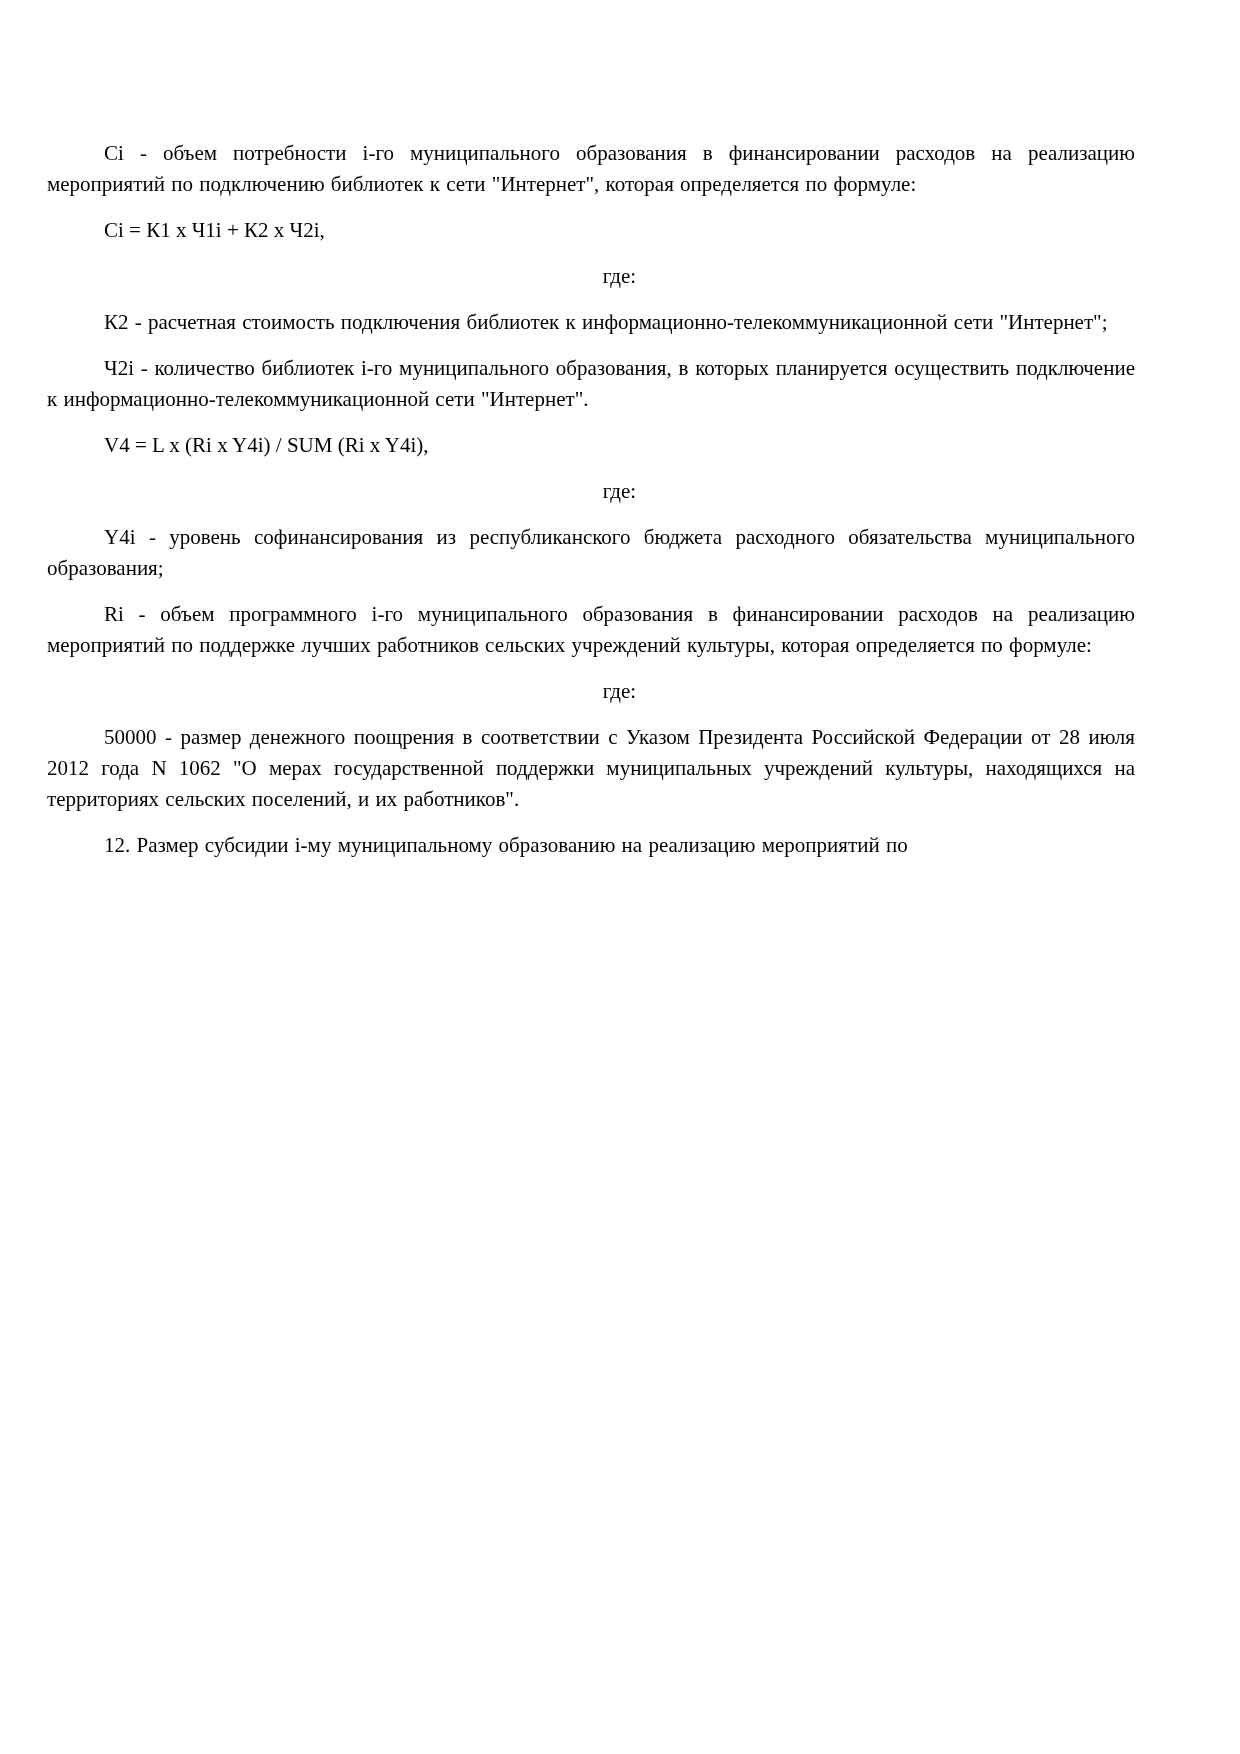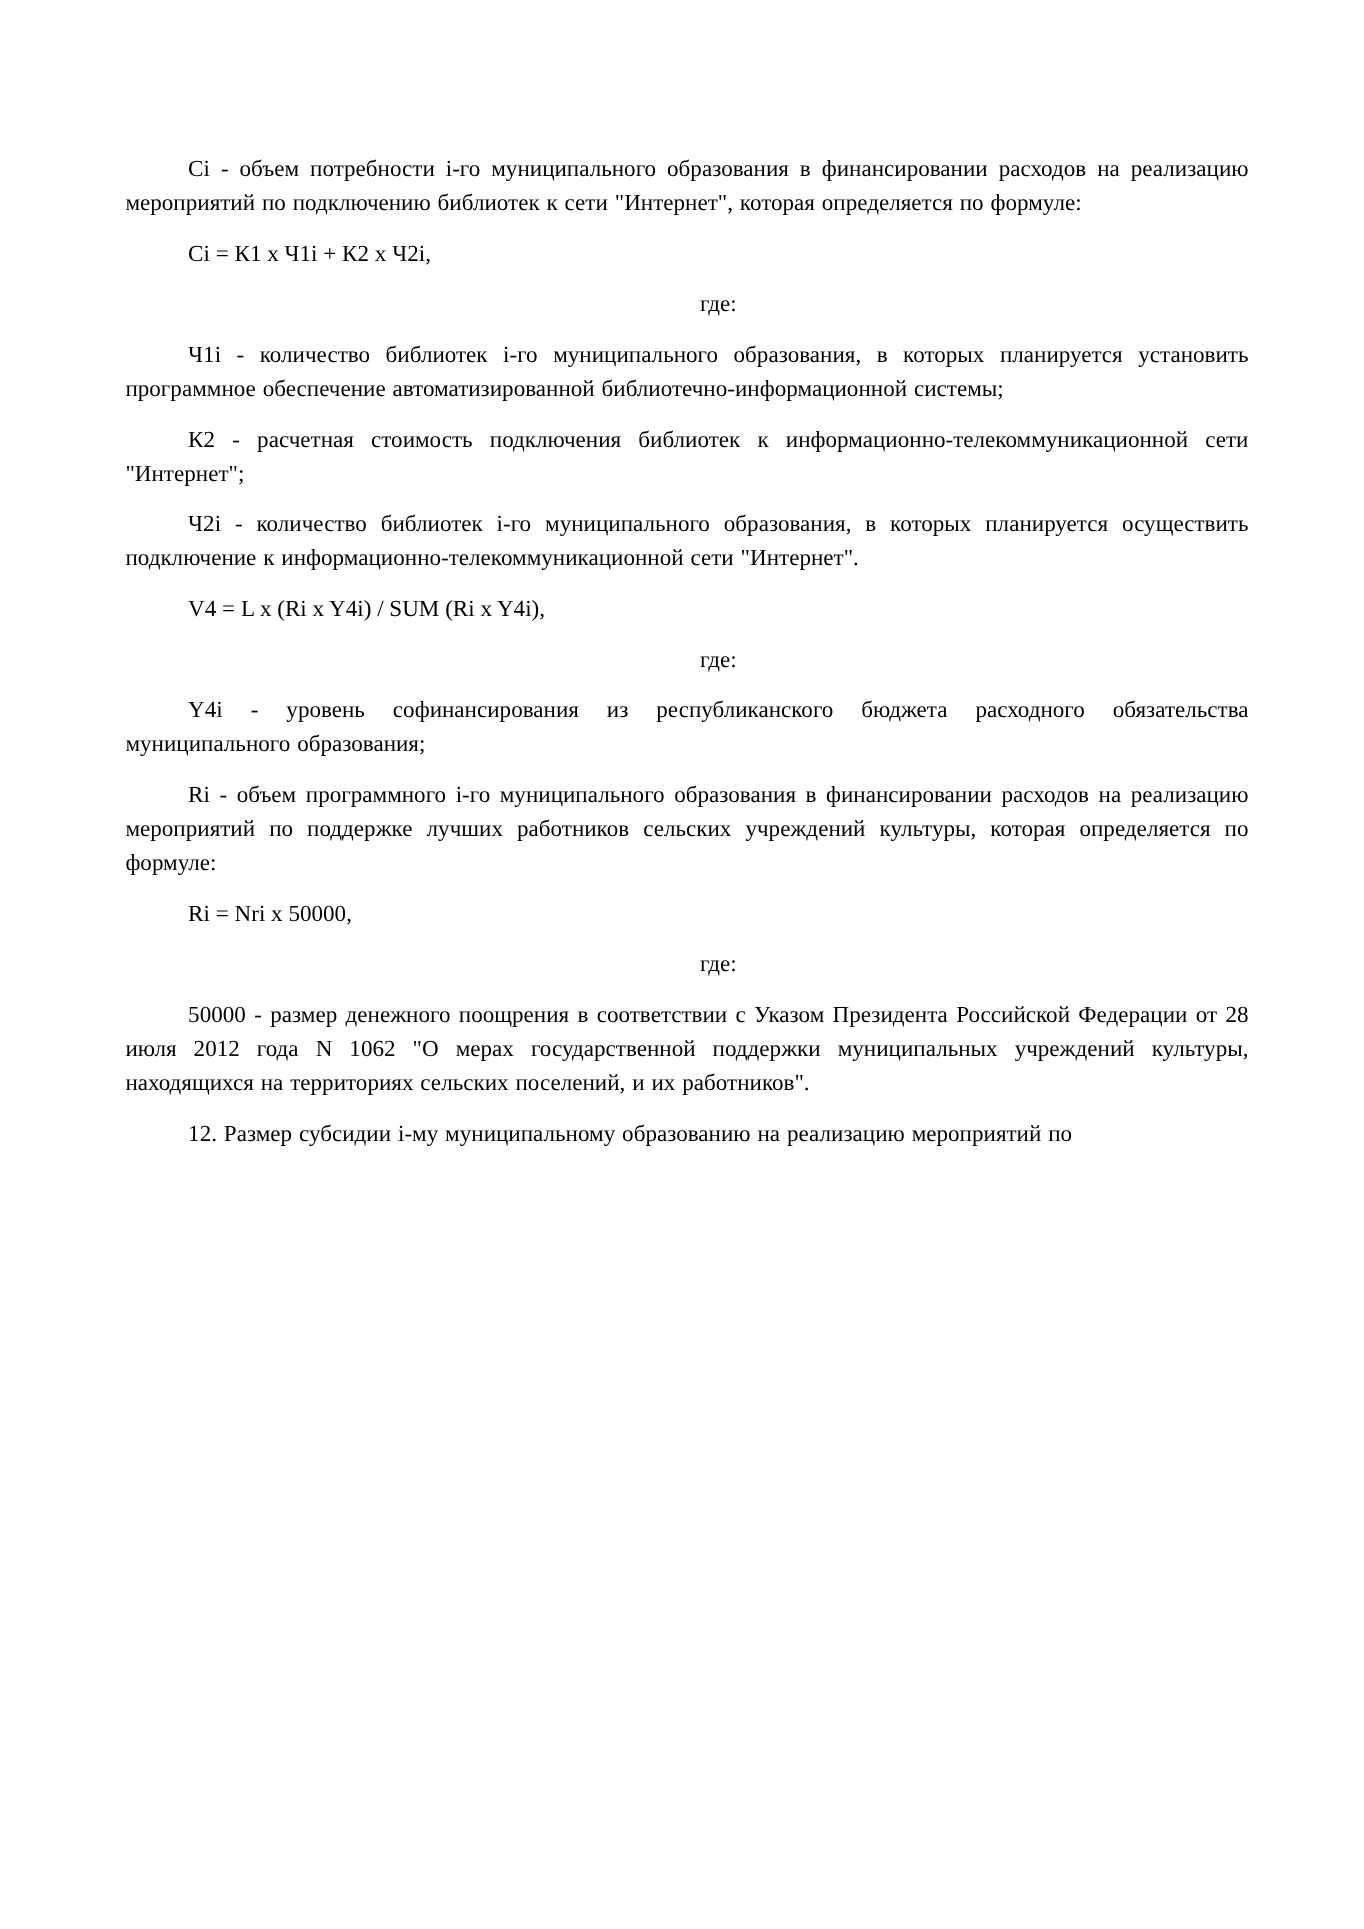--- a/index.html
+++ b/index.html
@@ -11,21 +11,21 @@
     width: 1240px;
     min-height: 1754px;
     font-family: "Liberation Serif", "DejaVu Serif", serif;
     color: #000000;
     -webkit-font-smoothing: antialiased;
   }
   .page {
     box-sizing: border-box;
     width: 1240px;
     min-height: 1754px;
-    padding: 138px 105px 60px 114px;
+    padding: 138px 105px 60px 47px;
     background: #ffffff;
   }
   .para {
     margin: 0 0 15px 0;
     font-size: 21px;
     line-height: 31px;
     text-indent: 57px;
     text-align: justify;
     word-spacing: 1px;
   }
@@ -39,25 +39,23 @@
   }
 </style>
 </head>
 <body>
 
 <div class="page">
   <div>
       <p class="para text">Ci - объем потребности i-го муниципального образования в финансировании расходов на реализацию мероприятий по подключению библиотек к сети "Интернет", которая определяется по формуле:</p>
       <p class="para formula">Ci = К1 х Ч1i + К2 х Ч2i,</p>
       <p class="para label">где:</p>
-      <p class="para text">Ч1i - количество библиотек i-го муниципального образования, в которых планируется установить программное обеспечение автоматизированной библиотечно-информационной системы;</p>
       <p class="para text">К2 - расчетная стоимость подключения библиотек к информационно-телекоммуникационной сети "Интернет";</p>
       <p class="para text">Ч2i - количество библиотек i-го муниципального образования, в которых планируется осуществить подключение к информационно-телекоммуникационной сети "Интернет".</p>
       <p class="para formula">V4 = L x (Ri x Y4i) / SUM (Ri x Y4i),</p>
       <p class="para label">где:</p>
       <p class="para text">Y4i - уровень софинансирования из республиканского бюджета расходного обязательства муниципального образования;</p>
       <p class="para text">Ri - объем программного i-го муниципального образования в финансировании расходов на реализацию мероприятий по поддержке лучших работников сельских учреждений культуры, которая определяется по формуле:</p>
-      <p class="para formula">Ri = Nri x 50000,</p>
       <p class="para label">где:</p>
       <p class="para text">50000 - размер денежного поощрения в соответствии с Указом Президента Российской Федерации от 28 июля 2012 года N 1062 "О мерах государственной поддержки муниципальных учреждений культуры, находящихся на территориях сельских поселений, и их работников".</p>
       <p class="para text">12. Размер субсидии i-му муниципальному образованию на реализацию мероприятий по</p>
     </div>
 </div>
 
 </body></html>

